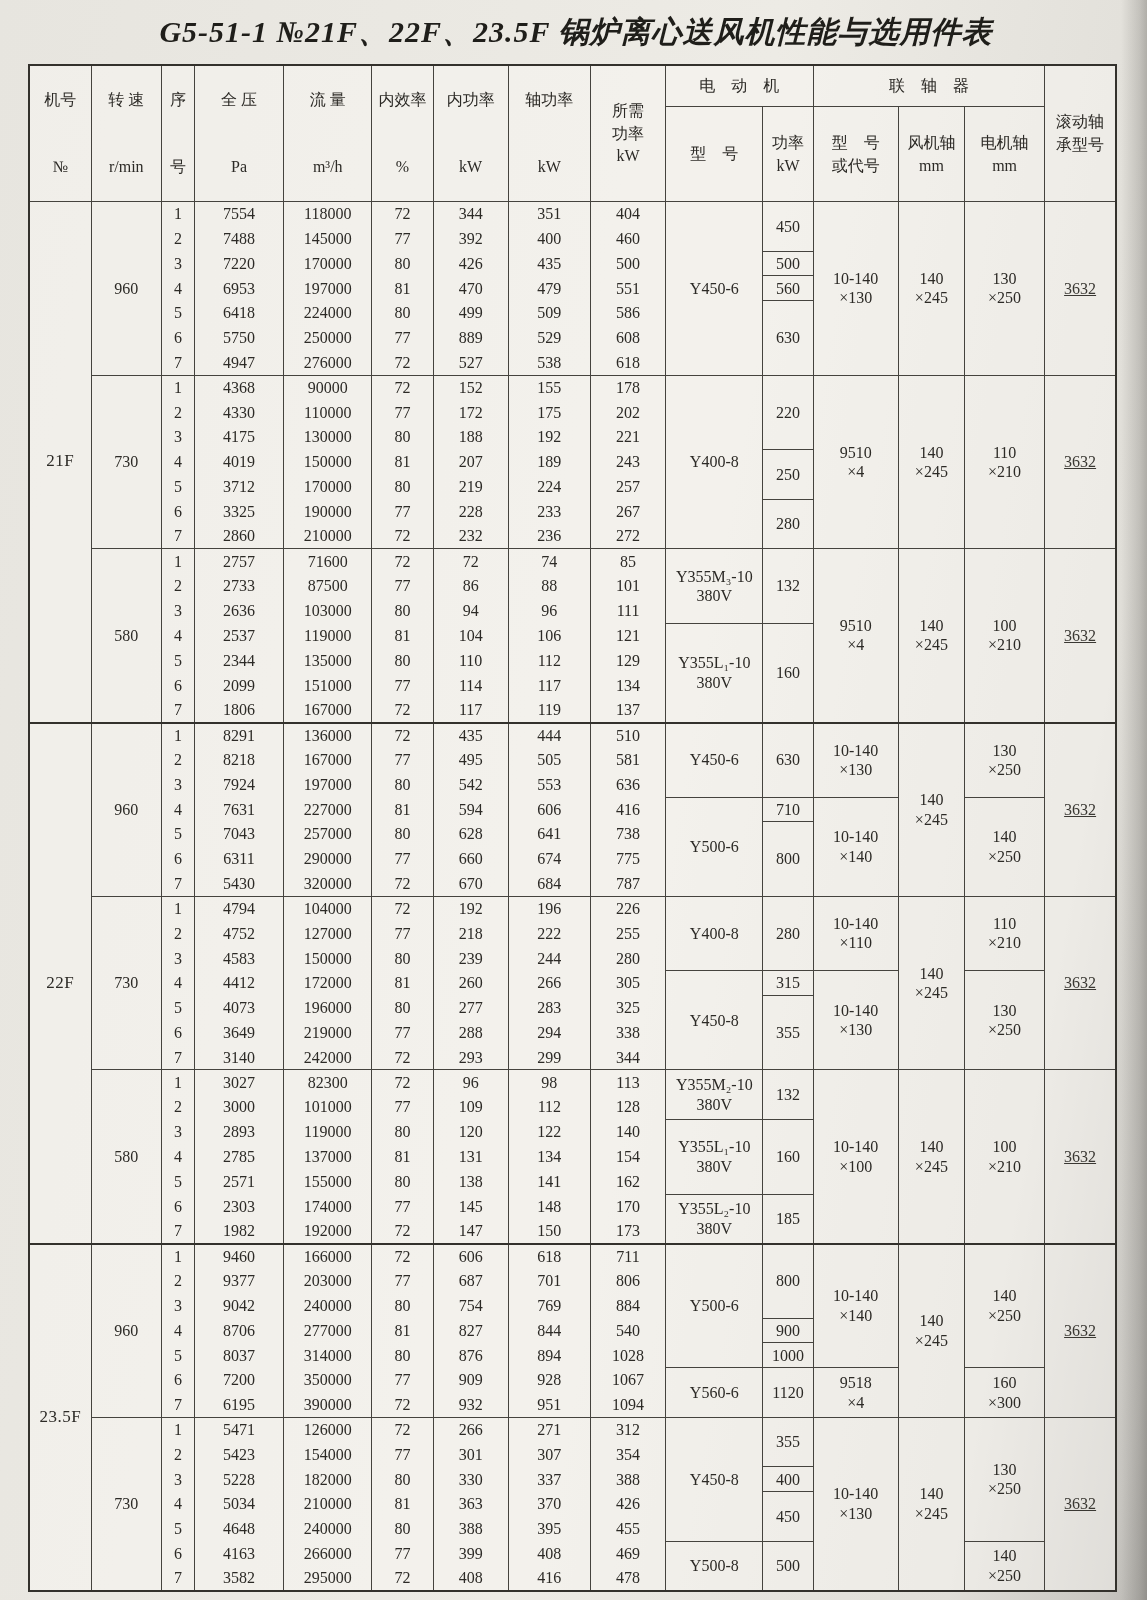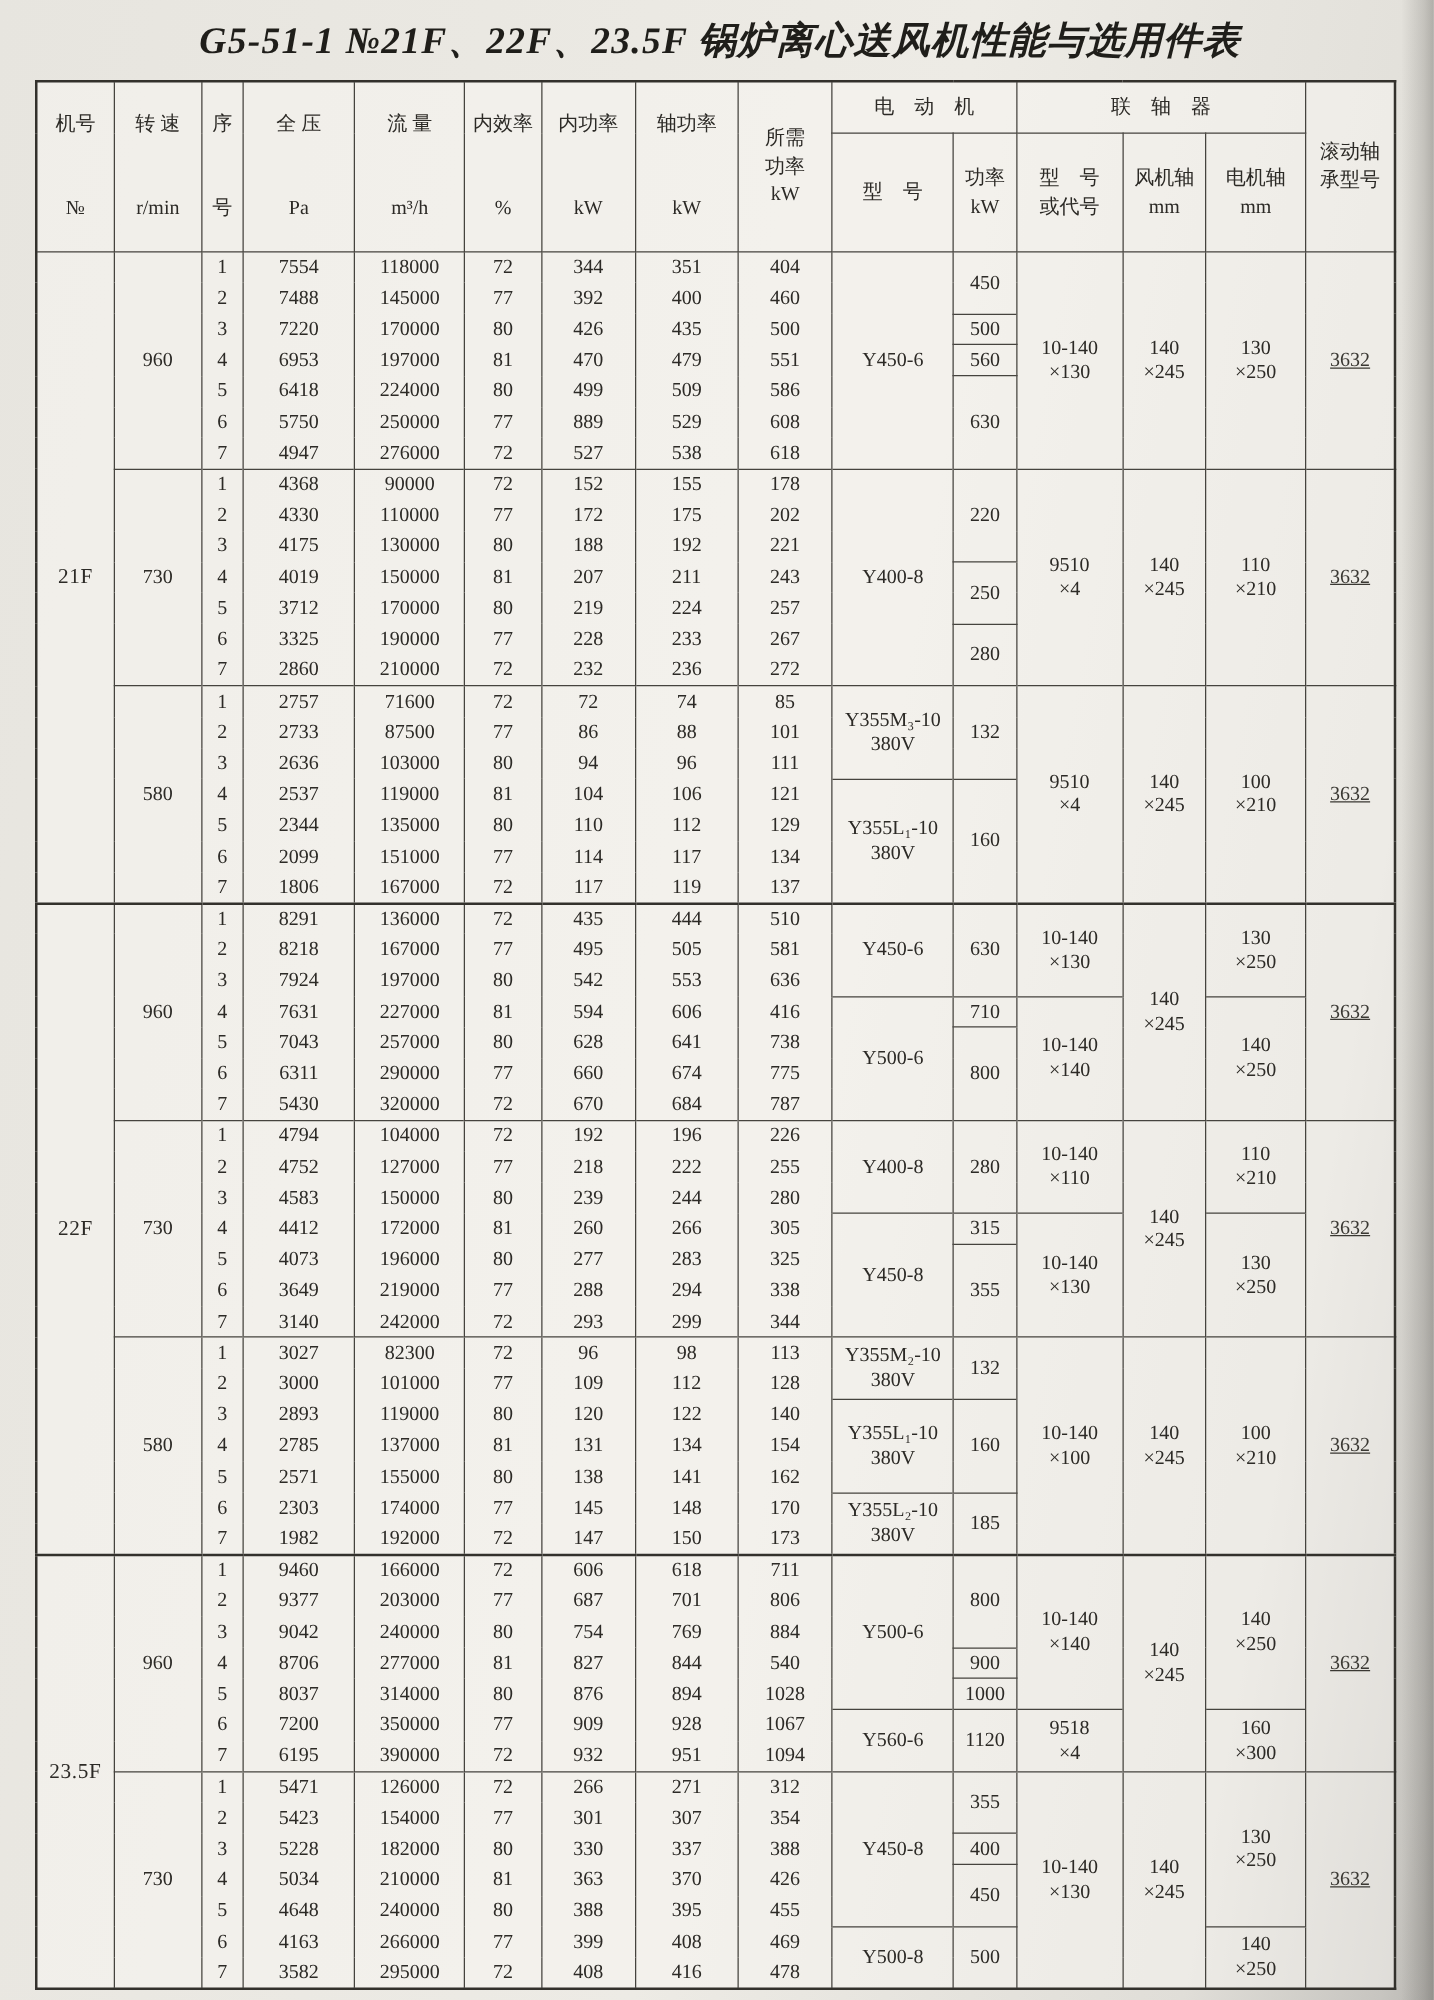--- a/index.html
+++ b/index.html
@@ -319,21 +319,21 @@
           <td data-name="internal-power-cell">188</td>
           <td data-name="shaft-power-cell">192</td>
           <td data-name="required-power-cell">221</td>
         </tr>
         <tr>
           <td data-name="seq-cell">4</td>
           <td data-name="pressure-cell">4019</td>
           <td data-name="flow-cell">150000</td>
           <td data-name="efficiency-cell">81</td>
           <td data-name="internal-power-cell">207</td>
-          <td data-name="shaft-power-cell">211</td>
+          <td data-name="shaft-power-cell">189</td>
           <td data-name="required-power-cell">243</td>
           <td data-name="motor-power-cell" rowspan="2" class="stack-start">
             <div data-name="motor-power-cell-line">250</div>
           </td>
         </tr>
         <tr>
           <td data-name="seq-cell">5</td>
           <td data-name="pressure-cell">3712</td>
           <td data-name="flow-cell">170000</td>
           <td data-name="efficiency-cell">80</td>

